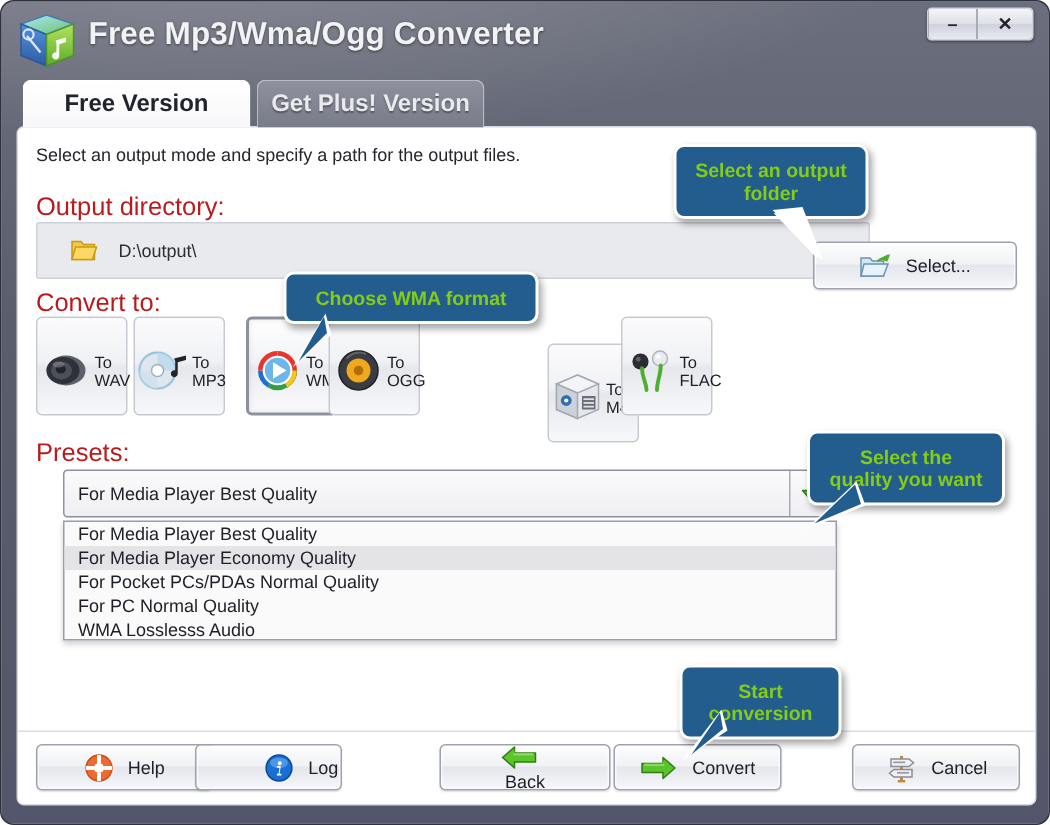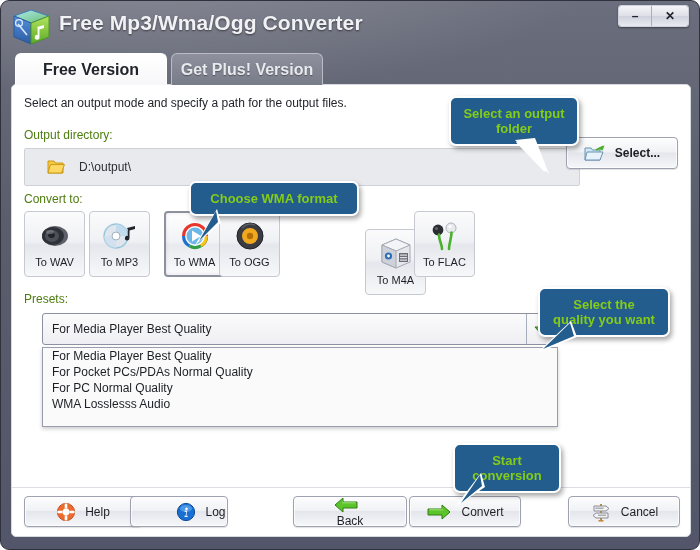--- a/index.html
+++ b/index.html
@@ -81,21 +81,21 @@
     border:1px solid #d7d9e0;
     border-radius:5px;
     box-sizing:border-box;
     overflow:hidden;
   }
   .instruction{
     position:absolute;left:12px;top:11px;
     font-size:12px;color:#24262c;
   }
   .label{
-    position:absolute;font-size:12px;color:#4d7c0f;
+    position:absolute;font-size:17px;color:#b91c1c;
   }
 
   
   .outdir{
     position:absolute;left:12px;top:63px;width:556px;height:38px;
     background:#e9eaee;border:1px solid #cfd1d8;border-radius:2px;
     box-sizing:border-box;
     padding-left:48px;
   }
   .outdir .folder{position:absolute;left:22px;top:9px;width:18px;height:17px;}
@@ -105,30 +105,30 @@
     position:absolute;
     background:linear-gradient(180deg,#fdfdfe 0%,#f1f2f5 46%,#e5e6ec 50%,#f6f7fa 100%);
     border:1px solid #9ea2b0;border-radius:4px;
     box-sizing:border-box;
     display:flex;align-items:center;justify-content:center;
     font-size:12px;color:#1d1f26;
     box-shadow:0 1px 1px rgba(0,0,0,.12), inset 0 0 0 1px rgba(255,255,255,.7);
   }
   .btn .glyph{display:inline-flex;align-items:center;justify-content:center;margin-right:9px;}
 
-  #select-button{right:12px;top:52px;width:112px;height:32px;font-weight:bold;}
+  #select-button{right:12px;top:76px;width:136px;height:32px;}
 
   
   .fmtrow{position:absolute;left:12px;top:126px;width:526px;height:66px;}
   .fmt{
     position:absolute;top:0;width:61px;height:66px;
     background:linear-gradient(180deg,#fbfbfc 0%,#f0f1f4 45%,#e6e7ec 52%,#f7f8fa 100%);
     border:1px solid #c6c9d2;border-radius:4px;
     box-sizing:border-box;
-    display:flex;flex-direction:column;align-items:center;justify-content:flex-start;
+    display:flex;align-items:center;justify-content:flex-start;
     padding-top:6px;
   }
   .fmt.selected{
     border:2px solid #8d919e;
     background:linear-gradient(180deg,#ffffff 0%,#f2f3f6 45%,#e9eaef 52%,#fbfbfd 100%);
     box-shadow:inset 0 0 4px rgba(0,0,0,.10);
     padding-top:5px;
     margin-left:10px;
   }
   .fmt .ficon{width:38px;height:36px;display:block;}
@@ -364,20 +364,21 @@
           <svg width="18" height="20" viewBox="0 0 18 20">
             <path d="M6 2 L12 2 L12 10 L16 10 L9 18 L2 10 L6 10 Z" fill="#53c425" stroke="#2f7d12" stroke-width="1" stroke-linejoin="round"></path>
             <path d="M7 3.2 L9 3.2 L9 11 L7 11 Z" fill="#8ade62" opacity=".8"></path>
           </svg>
         </span>
       </div>
     </div>
 
     <div class="droplist">
       <div class="dropitem">For Media Player Best Quality</div>
+      <div class="dropitem hl">For Media Player Economy Quality</div>
       <div class="dropitem">For Pocket PCs/PDAs Normal Quality</div>
       <div class="dropitem">For PC Normal Quality</div>
       <div class="dropitem">WMA Losslesss Audio</div>
     </div>
 
     <div class="footer-sep"></div>
     <div class="footer">
 
       <div class="btn" id="help-button">
         <span class="glyph">

